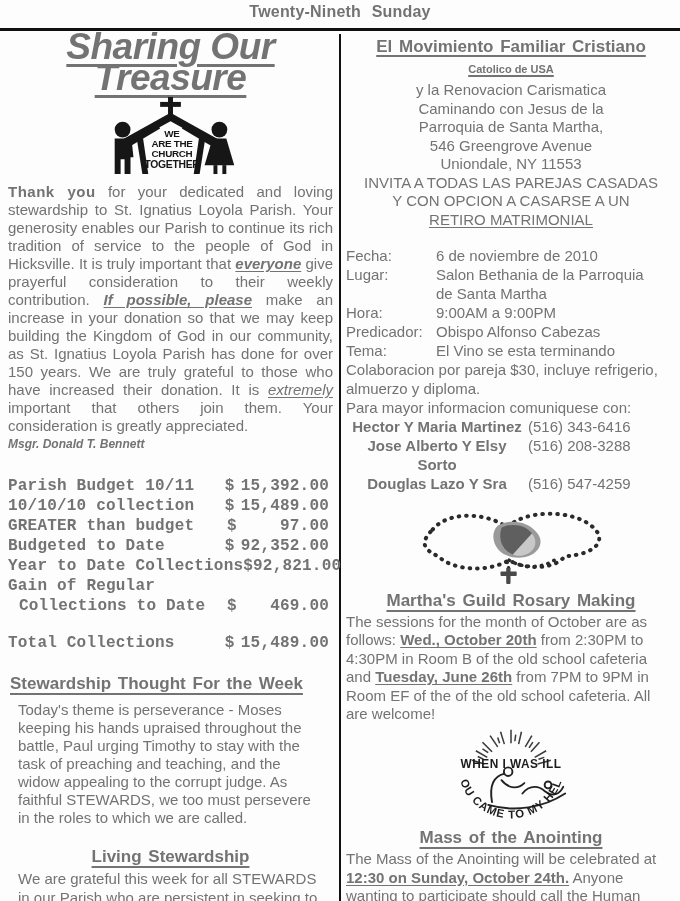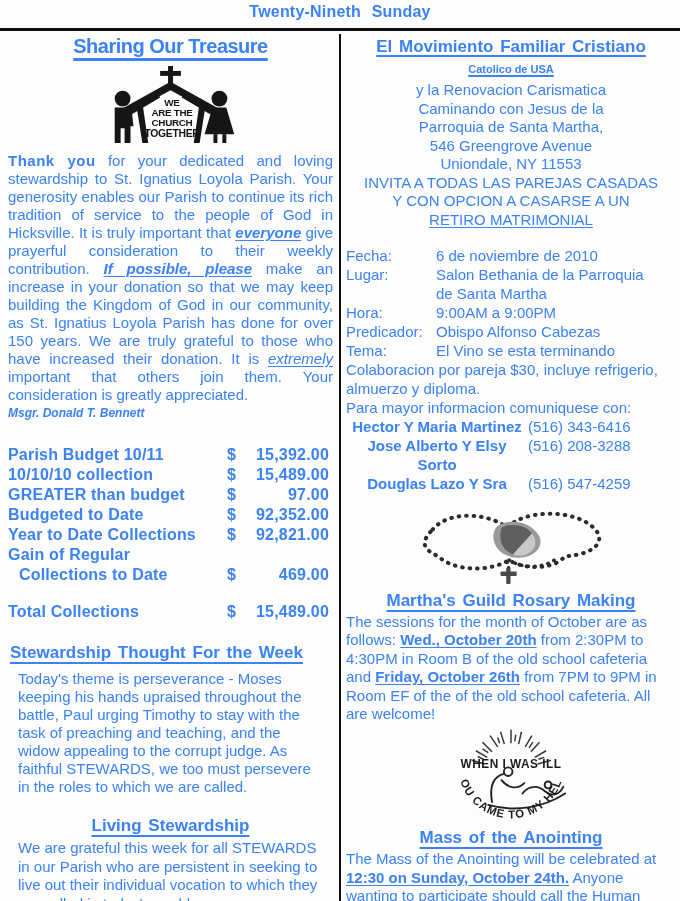--- a/index.html
+++ b/index.html
@@ -1,36 +1,36 @@
 <!DOCTYPE html>
 <html><head>
 <meta charset="utf-8">
 <style>
   html,body{margin:0;padding:0;background:#fff;}
-  .page{position:relative;width:680px;height:901px;background:#fdfdfd;color:#3b82f6;
+  .page{position:relative;width:680px;height:901px;background:#fdfdfd;color:#737373;
         font-family:"Liberation Sans",sans-serif;overflow:hidden;}
   
   .header-title{position:absolute;top:3px;left:0;width:100%;text-align:center;
         font-weight:bold;font-size:16px;word-spacing:6px;letter-spacing:.2px;}
   .header-rule{position:absolute;top:28px;left:0;width:680px;height:3px;background:#111;}
   .divider{position:absolute;left:339px;top:34px;height:867px;width:2px;background:#111;}
   
   .col-left{position:absolute;left:8px;top:31px;width:325px;}
   .col-right{position:absolute;left:346px;top:36px;width:330px;font-size:15px;line-height:18.5px;}
   
-  .main-title{font-size:20px;line-height:31px;font-weight:bold;text-align:center;
+  .main-title{font-size:37px;line-height:31px;font-weight:bold;font-style:italic;text-align:center;
         text-decoration:underline;text-decoration-thickness:3px;text-underline-offset:5px;letter-spacing:-0.5px;}
   .church-wrap{text-align:center;margin-top:3px;}
   .intro{margin-top:2px;font-size:15px;line-height:18px;text-align:justify;}
   .bi{font-weight:bold;letter-spacing:.5px;}
   .biu{font-weight:bold;font-style:italic;text-decoration:underline;text-underline-offset:2px;margin-top:11px;}
   .iu{font-style:italic;text-decoration:underline;text-underline-offset:2px;}
   .bu{font-weight:bold;text-decoration:underline;text-underline-offset:2px;}
   .signature{font-weight:bold;font-style:italic;font-size:12px;line-height:18px;}
-  .budget{margin-top:23px;font-family:Liberation Sans, sans-serif;font-weight:bold;
+  .budget{margin-top:23px;font-family:Liberation Mono, monospace;font-weight:bold;
         font-size:16px;line-height:20px;width:321px;letter-spacing:.2px;}
   .b-row{display:flex;}
   .b-row.total{margin-top:17px;}
   .b-label{flex:1;white-space:nowrap;}
   .b-label.indent{padding-left:11px;}
   .b-cur{width:16px;}
   .b-amt{flex:0 0 86px;text-align:right;}
   .sec-h{font-size:17px;font-weight:bold;text-decoration:underline;
         text-decoration-thickness:2px;text-underline-offset:4px;word-spacing:2px;line-height:20px;}
   .steward-h{margin-top:21px;padding-left:2px;}
@@ -224,21 +224,21 @@
         <path d="M106 66 L108 74" stroke="#2b2b2b" stroke-width="3.4" stroke-dasharray="0.5 5.5" stroke-linecap="round" fill="none"></path>
         <g fill="#4a4a4a">
           <rect x="105" y="72" width="4.5" height="17" rx="1"></rect>
           <rect x="99" y="76" width="17" height="4.5" rx="1"></rect>
         </g>
       </svg>
     </div>
 
     <div class="sec-h guild-h">Martha's Guild Rosary Making</div>
     <div class="guild-p">
-      <span>The sessions for the month of October are as follows: </span><span class="bu">Wed., October 20th</span><span> from 2:30PM to 4:30PM in Room B of the old school cafeteria and </span><span class="bu">Friday, October 26th</span><span> from 7PM to 9PM in Room EF of the of the old school cafeteria. All are welcome!</span>
+      <span>The sessions for the month of October are as follows: </span><span class="bu">Wed., October 20th</span><span> from 2:30PM to 4:30PM in Room B of the old school cafeteria and </span><span class="bu">Tuesday, June 26th</span><span> from 7PM to 9PM in Room EF of the of the old school cafeteria. All are welcome!</span>
     </div>
 
     <div class="emblem-wrap">
       <svg width="152" height="97" viewBox="0 0 160 102">
         <g stroke="#3a3a3a" stroke-width="1.6">
           <line x1="52" y1="40" x2="39" y2="36"></line>
             <line x1="55" y1="33" x2="43" y2="26"></line>
           <line x1="60" y1="27" x2="50" y2="17"></line>
             <line x1="66" y1="22" x2="58" y2="10"></line>
           <line x1="73" y1="19" x2="69" y2="6"></line>

